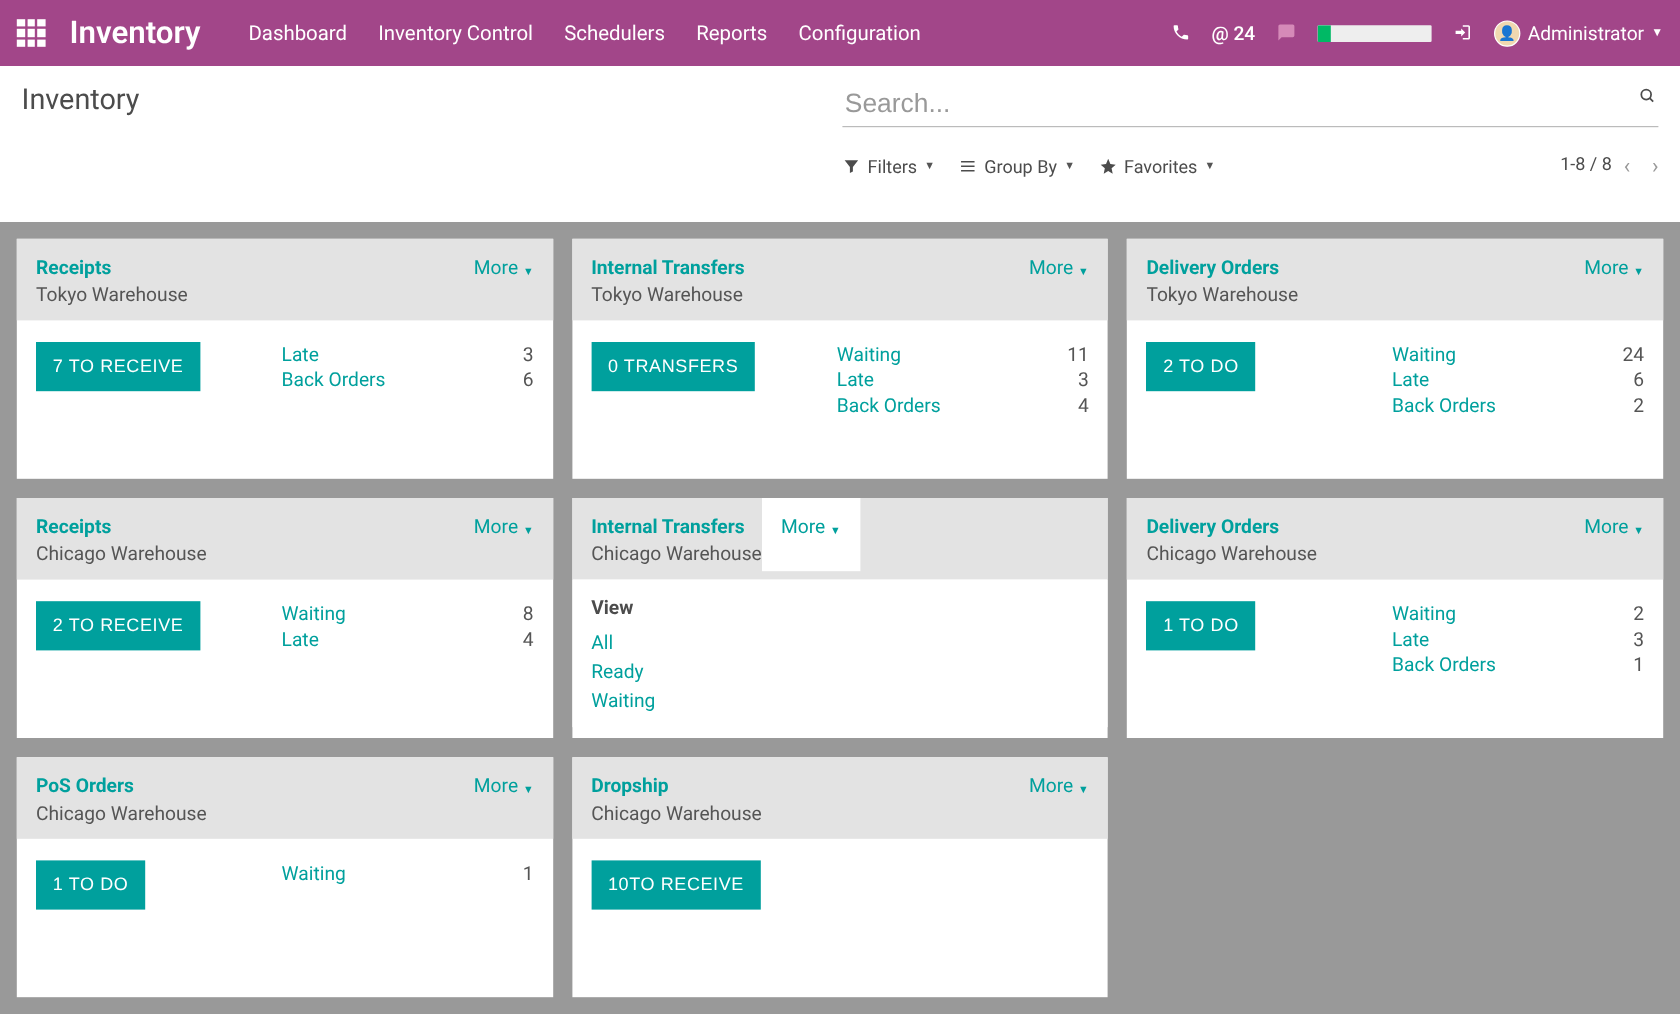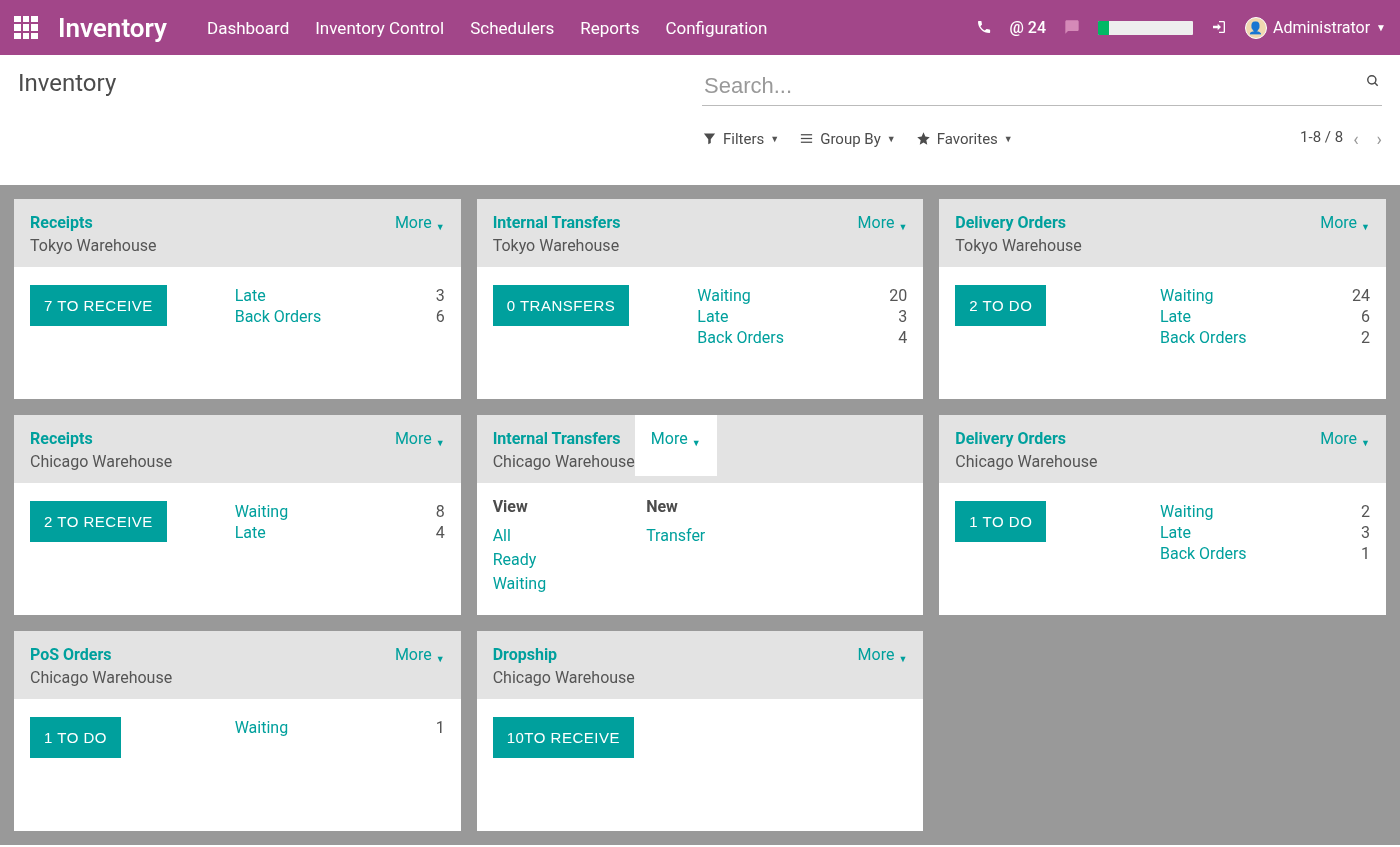--- a/index.html
+++ b/index.html
@@ -207,21 +207,21 @@
           <div class="more">
             <span>More</span>
             <span class="small-caret" style="color:#00a09d;">▼</span>
           </div>
         </div>
         <div class="card-body">
           <button class="main-btn">0 TRANSFERS</button>
           <div class="stats">
             <div class="stats-row">
               <span class="label">Waiting</span>
-              <span class="val">20</span>
+              <span class="val">11</span>
             </div>
             <div class="stats-row">
               <span class="label">Late</span>
               <span class="val">3</span>
             </div>
             <div class="stats-row">
               <span class="label">Back Orders</span>
               <span class="val">4</span>
             </div>
           </div>
@@ -293,24 +293,20 @@
           </div>
         </div>
         <div class="more-panel">
           <div class="more-body">
             <div class="more-col">
               <h4>View</h4>
               <a>All</a>
               <a>Ready</a>
               <a>Waiting</a>
             </div>
-            <div class="more-col" style="margin-left:60px;">
-              <h4>New</h4>
-              <a>Transfer</a>
-            </div>
           </div>
         </div>
       </div>
       <div class="card">
         <div class="card-head">
           <div class="titles">
             <span class="type">Delivery Orders</span>
             <span class="wh">Chicago Warehouse</span>
           </div>
           <div class="more">

